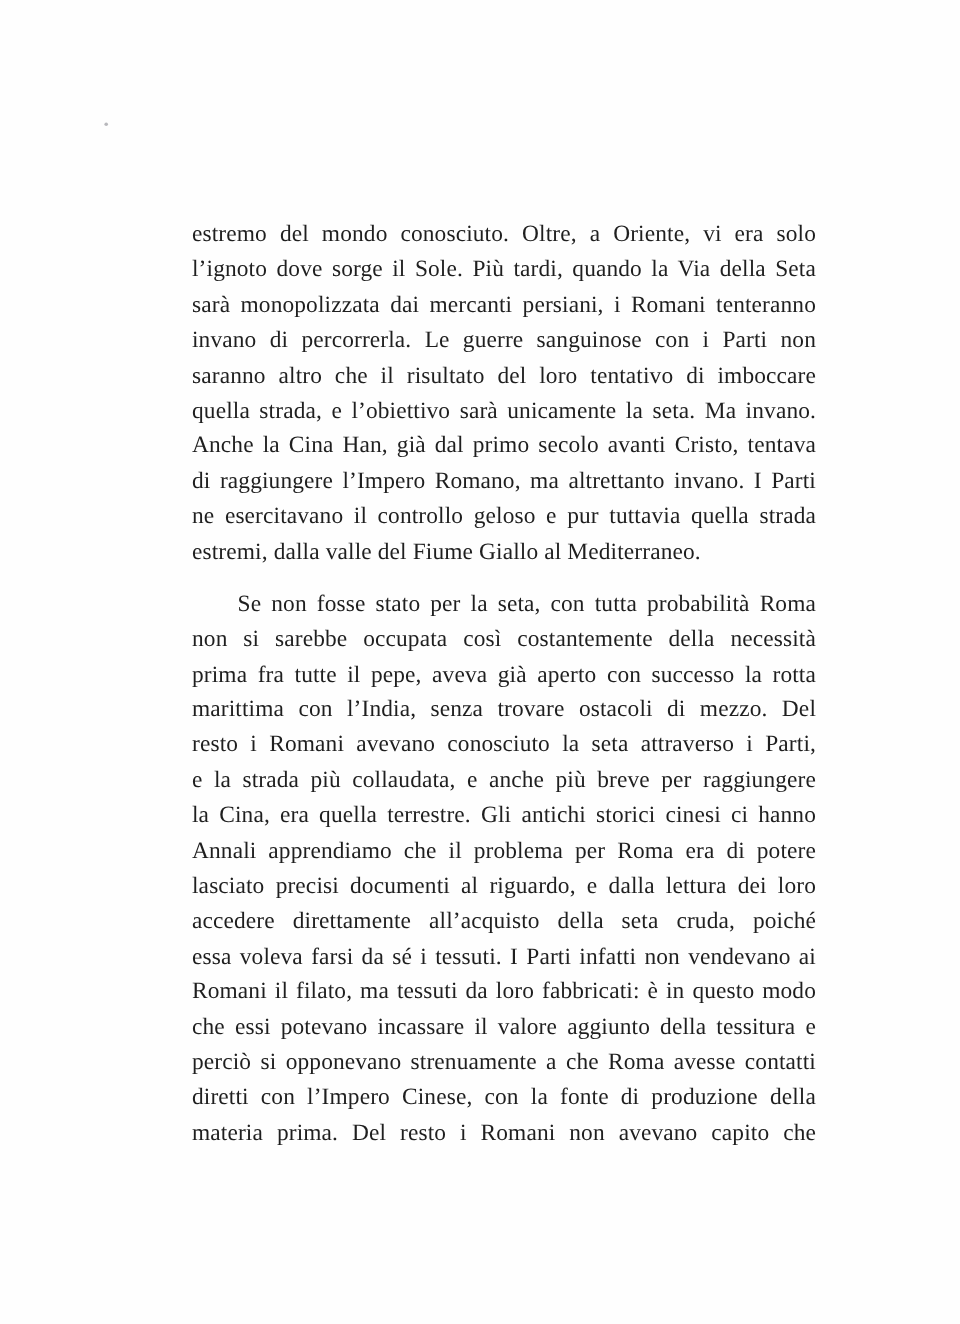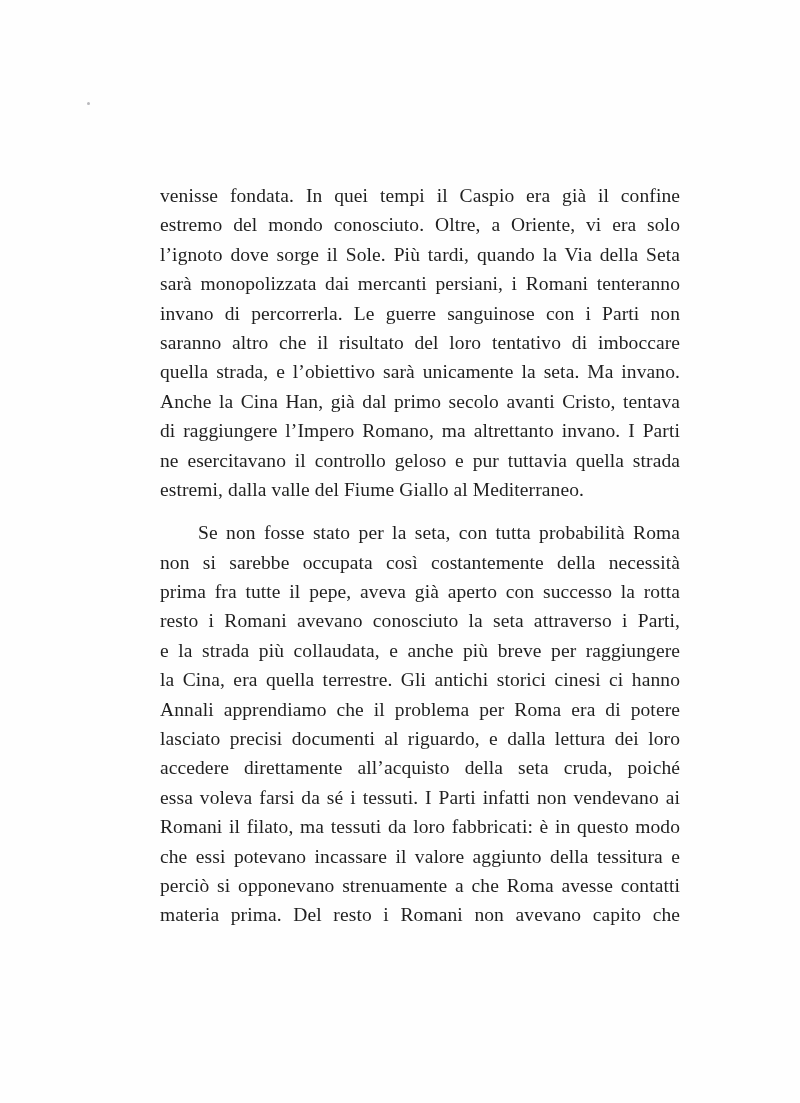--- a/index.html
+++ b/index.html
@@ -61,43 +61,44 @@
     color: var(--page-number-ink);
   }
 </style>
 </head>
 <body>
 
 <div class="page">
   <div class="speck"></div>
   <main class="text-block">
       <div class="paragraph">
-        <div class="line">venisse fondata. In quei tempi il Caspio era già il confine</div>
         <div class="line">estremo del mondo conosciuto. Oltre, a Oriente, vi era solo</div>
         <div class="line">l’ignoto dove sorge il Sole. Più tardi, quando la Via della Seta</div>
         <div class="line">sarà monopolizzata dai mercanti persiani, i Romani tenteranno</div>
         <div class="line">invano di percorrerla. Le guerre sanguinose con i Parti non</div>
         <div class="line">saranno altro che il risultato del loro tentativo di imboccare</div>
         <div class="line">quella strada, e l’obiettivo sarà unicamente la seta. Ma invano.</div>
         <div class="line">Anche la Cina Han, già dal primo secolo avanti Cristo, tentava</div>
         <div class="line">di raggiungere l’Impero Romano, ma altrettanto invano. I Parti</div>
         <div class="line">ne esercitavano il controllo geloso e pur tuttavia quella strada</div>
         <div class="line last">estremi, dalla valle del Fiume Giallo al Mediterraneo.</div>
       </div>
       <div class="paragraph">
         <div class="line indent">Se non fosse stato per la seta, con tutta probabilità Roma</div>
         <div class="line">non si sarebbe occupata così costantemente della necessità</div>
         <div class="line">prima fra tutte il pepe, aveva già aperto con successo la rotta</div>
+        <div class="line">marittima con l’India, senza trovare ostacoli di mezzo. Del</div>
         <div class="line">resto i Romani avevano conosciuto la seta attraverso i Parti,</div>
         <div class="line">e la strada più collaudata, e anche più breve per raggiungere</div>
         <div class="line">la Cina, era quella terrestre. Gli antichi storici cinesi ci hanno</div>
         <div class="line">Annali apprendiamo che il problema per Roma era di potere</div>
         <div class="line">lasciato precisi documenti al riguardo, e dalla lettura dei loro</div>
         <div class="line">accedere direttamente all’acquisto della seta cruda, poiché</div>
         <div class="line">essa voleva farsi da sé i tessuti. I Parti infatti non vendevano ai</div>
         <div class="line">Romani il filato, ma tessuti da loro fabbricati: è in questo modo</div>
         <div class="line">che essi potevano incassare il valore aggiunto della tessitura e</div>
         <div class="line">perciò si opponevano strenuamente a che Roma avesse contatti</div>
+        <div class="line">diretti con l’Impero Cinese, con la fonte di produzione della</div>
         <div class="line">materia prima. Del resto i Romani non avevano capito che</div>
       </div>
     </main>
   <div class="page-number">XVIII</div>
 </div>
 
 </body></html>

